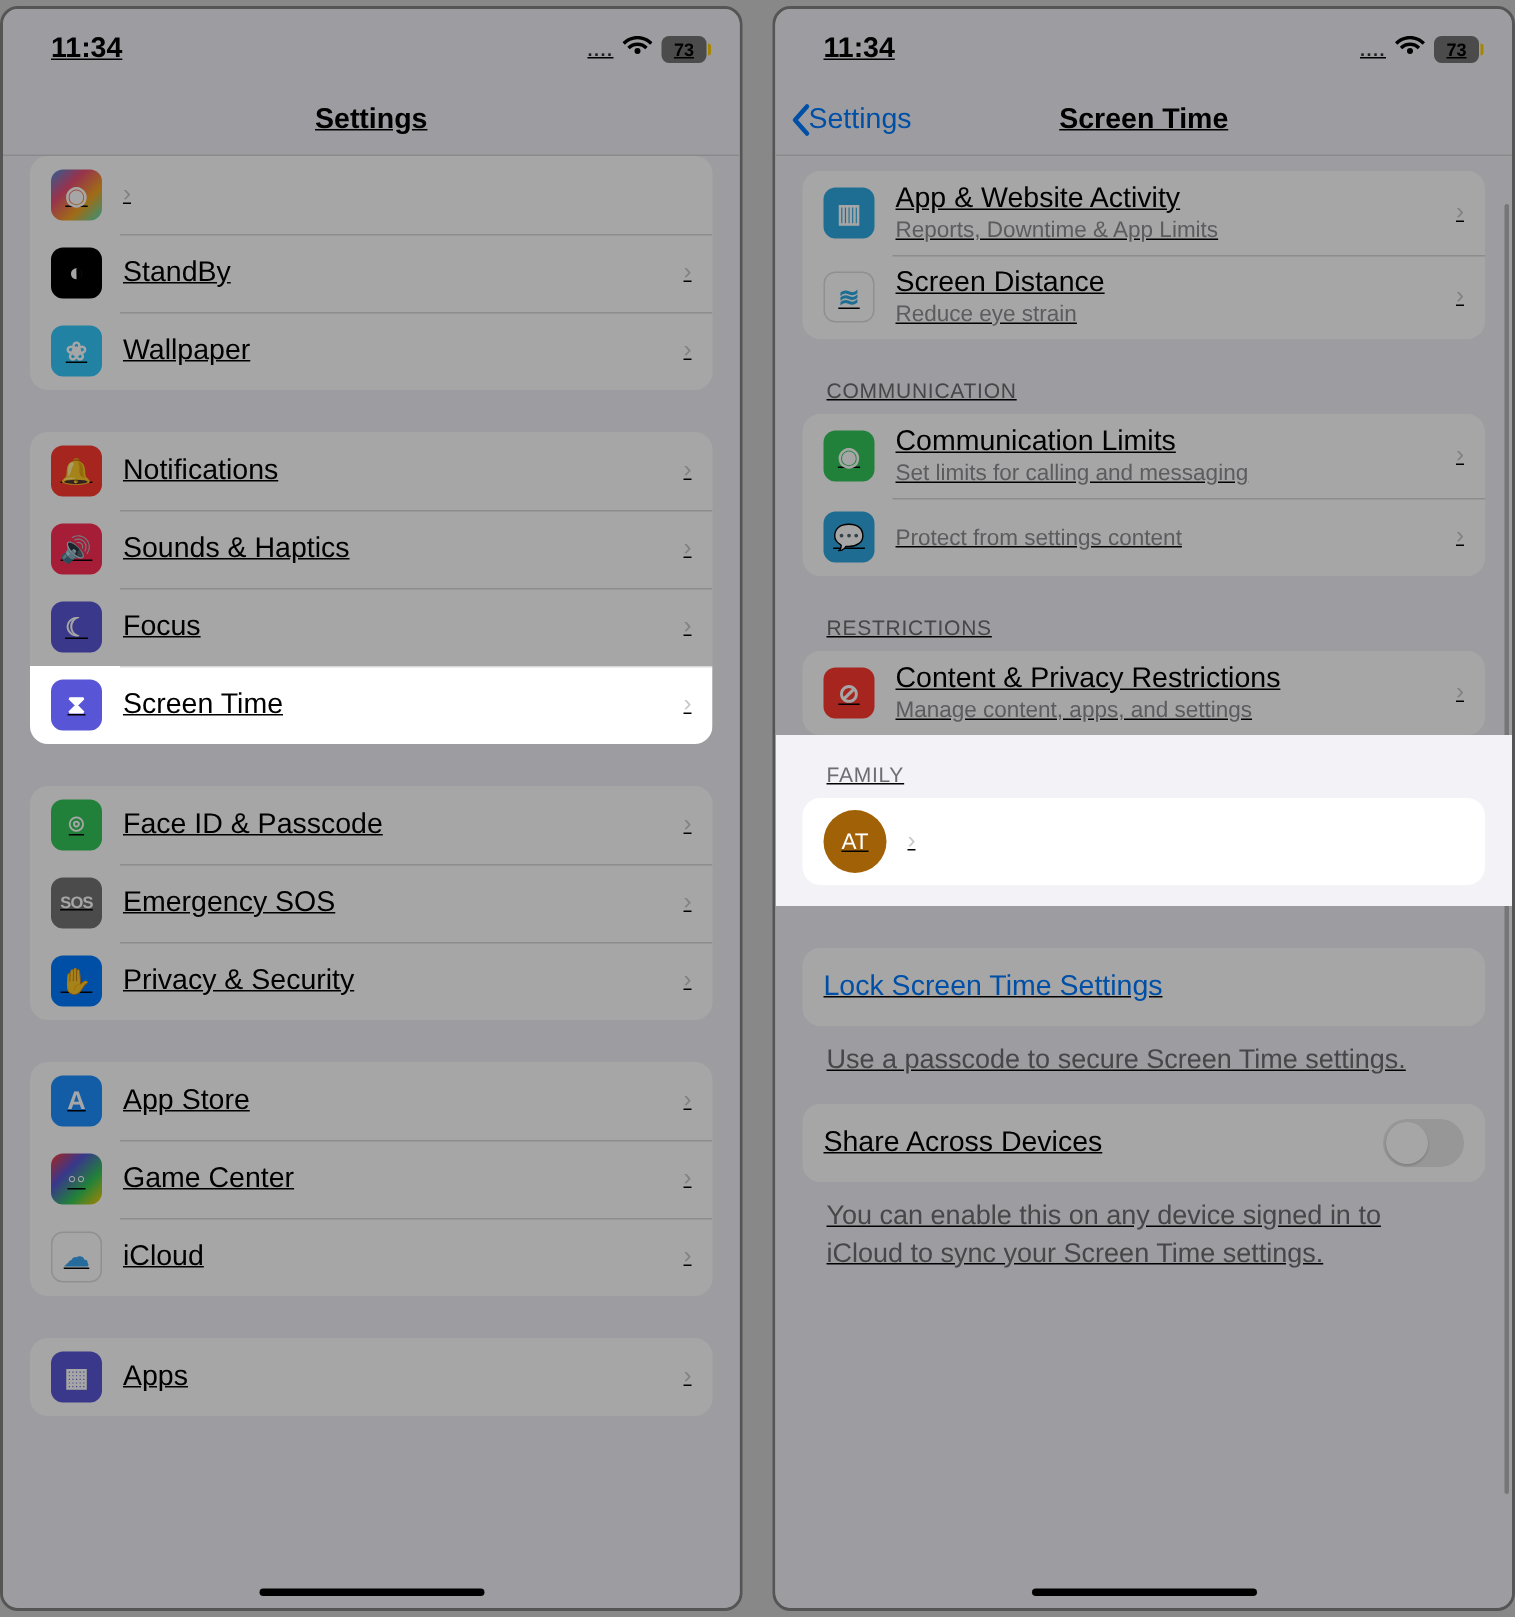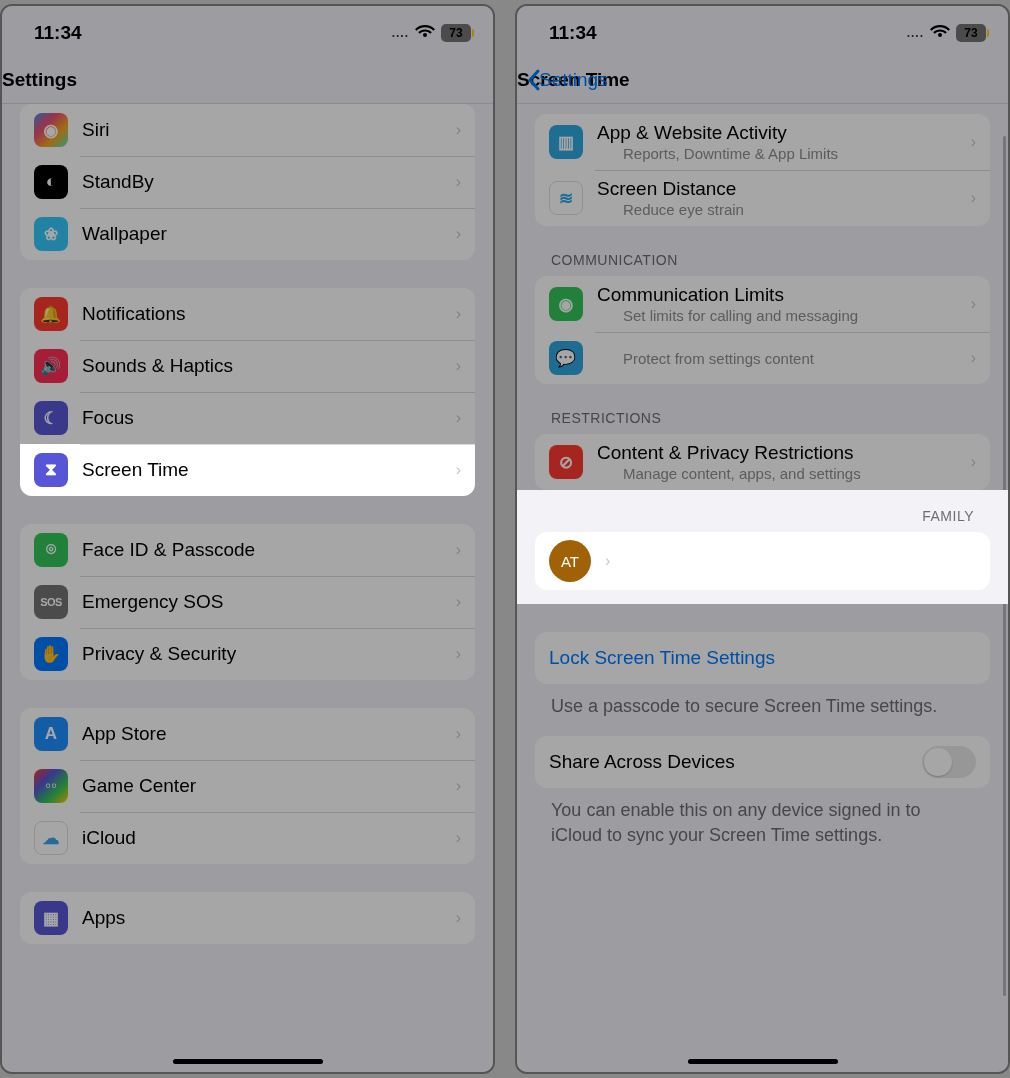--- a/index.html
+++ b/index.html
@@ -18,20 +18,21 @@
     background: #888;
   }
   .phone {
     position: relative;
     width: 495px;
     height: 1070px;
     border-radius: 12px;
     overflow: hidden;
     background: #f2f2f7;
     border: 2px solid #555;
+    text-decoration: underline;
   }
   .dim-overlay {
     position: absolute;
     inset: 0;
     background: rgba(0,0,0,0.35);
     pointer-events: none;
     z-index: 50;
   }
   .bright {
     position: relative;
@@ -62,21 +63,21 @@
     font-size: 12px; font-weight: 600; color: #000;
     position: relative;
   }
   .battery::after {
     content: ""; position: absolute; right: -3px; top: 5px;
     width: 2px; height: 8px; background: #ffcc00; border-radius: 0 2px 2px 0;
   }
   
   .navbar {
     height: 48px;
-    display: flex; align-items: center; justify-content: flex-start;
+    display: flex; align-items: center; justify-content: center;
     position: relative;
     border-bottom: 0.5px solid rgba(0,0,0,0.12);
   }
   .nav-title { font-size: 19px; font-weight: 600; }
   .nav-back {
     position: absolute; left: 10px; top: 0; bottom: 0;
     display: flex; align-items: center; color: #007aff; font-size: 19px;
   }
   .nav-back svg { margin-right: -2px; }
   
@@ -116,21 +117,21 @@
     height: 0.5px; background: rgba(0,0,0,0.15);
   }
   .icon {
     width: 34px; height: 34px; border-radius: 8px;
     display: flex; align-items: center; justify-content: center;
     font-size: 17px; color: #fff; flex-shrink: 0;
     font-weight:600;
   }
   .row-text { flex: 1; }
   .row-label { font-size: 19px; color: #000; }
-  .row-sub { font-size: 15px; color: #8e8e93; margin-top: 1px; margin-left: 26px; }
+  .row-sub { font-size: 15px; color: #8e8e93; margin-top: 1px; }
   .chev { color: #c7c7cc; flex-shrink: 0; }
   .link-row .row-label { color: #007aff; }
   .avatar {
     width: 42px; height: 42px; border-radius: 21px; background: #a16207;
     display: flex; align-items:center; justify-content:center;
     font-size:15px; font-weight:500; color:#fff;
   }
   .toggle {
     width: 54px; height: 32px; border-radius: 16px; background: #e9e9ea;
     position: relative;
@@ -195,23 +196,20 @@
 
     <div class="navbar">
       <span class="nav-title">Settings</span>
     </div>
 
     <div class="content">
 
       <div class="group">
         <div class="row">
           <span class="icon c-siri">◉</span>
-          <div class="row-text">
-              <div class="row-label">Siri</div>
-            </div>
           <span class="chev">›</span>
         </div>
         <div class="row">
           <span class="icon c-standby">◐</span>
           <div class="row-text">
               <div class="row-label">StandBy</div>
             </div>
           <span class="chev">›</span>
         </div>
         <div class="row">
@@ -392,21 +390,21 @@
           <span class="icon c-content">⊘</span>
           <div class="row-text">
             <div class="row-label">Content &amp; Privacy Restrictions</div>
             <div class="row-sub">Manage content, apps, and settings</div>
           </div>
           <span class="chev">›</span>
         </div>
       </div>
 
       <div class="bright bright-wide">
-        <div class="group-header" style="padding-top:18px;text-align:right;">FAMILY</div>
+        <div class="group-header" style="padding-top:18px;">FAMILY</div>
         <div class="group">
           <div class="row">
             <span class="avatar">AT</span>
             <span class="chev">›</span>
           </div>
         </div>
         <div style="height:14px;"></div>
       </div>
 
       <div class="gap28"></div>

